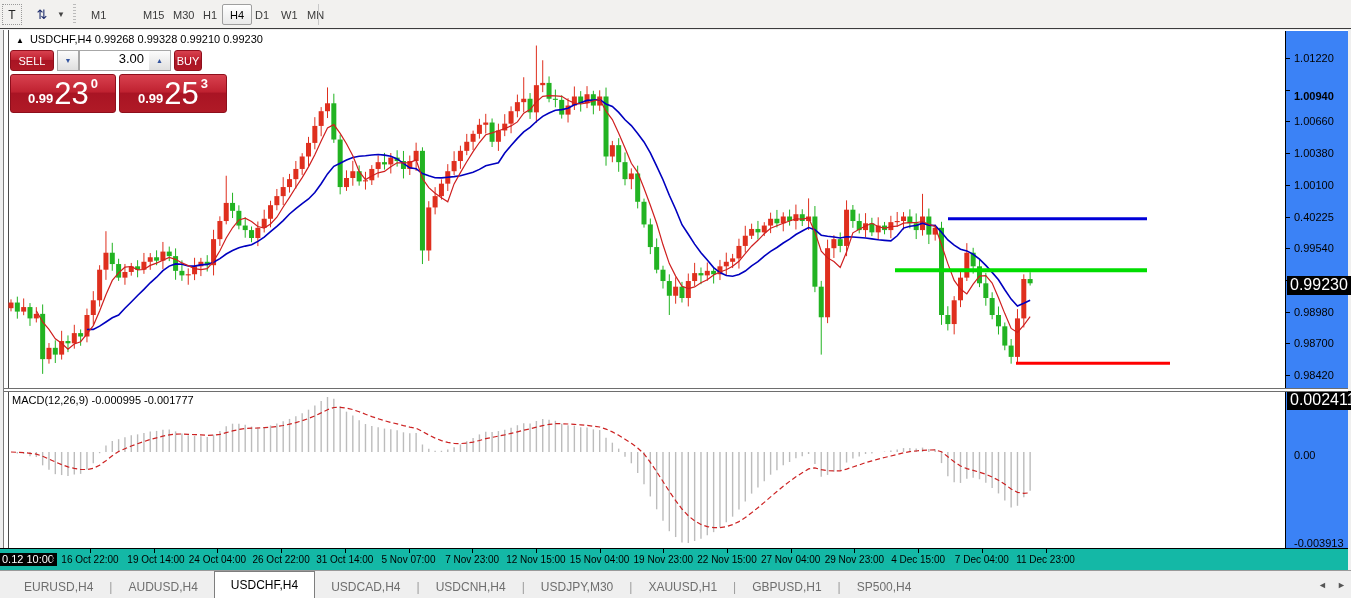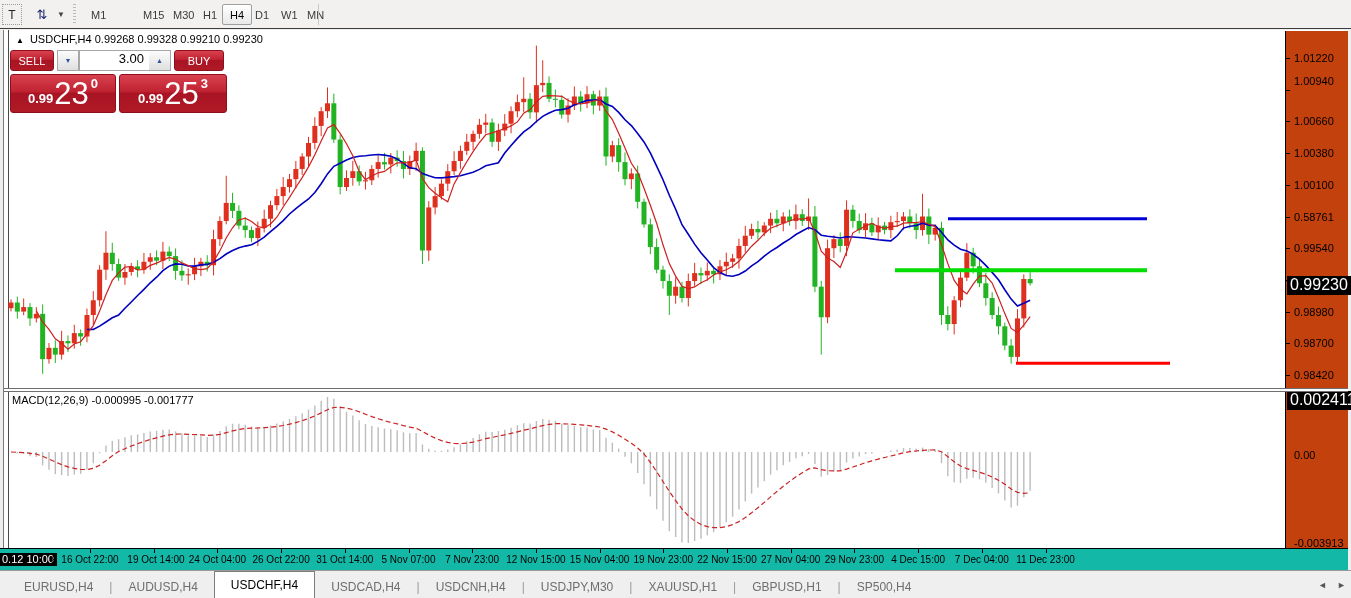--- a/index.html
+++ b/index.html
@@ -31,35 +31,35 @@
   #macd-svg  { left:8px; top:392px; }
 
   #symbol-header { position:absolute; left:16px; top:33px; font-size:11px; color:#000; }
   #symbol-header .shift-arrow { font-size:8px; color:#000; margin-right:6px; }
   #symbol-header span { letter-spacing:0; }
 
   
   .redbtn { background:linear-gradient(#d8414f 0%, #c02231 45%, #a91424 50%, #b01a26 100%);
             border:1px solid #8e0f1c; border-radius:3px; color:#fff; }
   #sell-btn  { position:absolute; left:10px; top:50px; width:44px; height:21px; font-size:11px; display:flex; align-items:center; justify-content:center; }
-  #buy-btn   { position:absolute; left:174px; top:50px; width:50px; height:21px; font-size:11px; display:flex; align-items:center; justify-content:center; }
+  #buy-btn   { position:absolute; left:174px; top:50px; width:28px; height:21px; font-size:11px; display:flex; align-items:center; justify-content:center; }
   .spinbtn { position:absolute; top:50px; width:22px; height:21px; background:linear-gradient(#fcfcfc,#dfdfdf);
              border:1px solid #a7a7a7; font-size:7px; color:#33549f; display:flex; align-items:center; justify-content:center; }
   #vol-down { left:57px; } #vol-up { left:149px; border-left:none; }
   #vol-field { position:absolute; left:79px; top:50px; width:70px; height:21px; background:#fff; border:1px solid #a7a7a7;
                border-right:none; font-size:13px; color:#000; text-align:right; padding-right:5px; font-family:"Liberation Sans",sans-serif; }
   .bigprice { position:absolute; top:74px; height:39px; display:flex; align-items:flex-end; justify-content:center; padding-bottom:3px; }
   #sell-big { left:10px;  width:106px; }
   #buy-big  { left:119px; width:108px; }
   .bp-small { font-size:13px; font-weight:bold; margin:0 1px 3px 0; }
   .bp-large { font-size:31px; line-height:30px; }
   .bp-sup   { font-size:13px; font-weight:bold; margin:0 0 18px 2px; }
 
   
-  #price-axis { position:absolute; left:1285px; top:31px; width:63px; height:517px; background:#c2410c; border-left:1px solid #000; }
+  #price-axis { position:absolute; left:1285px; top:31px; width:63px; height:517px; background:#3b82f6; border-left:1px solid #000; }
   .ptick { position:absolute; left:0; width:4px; height:1px; background:#000; }
   .plabel { position:absolute; left:8px; font-size:11px; color:#000; transform:translateY(-6px); }
   .axisbox { position:absolute; left:1px; background:#000; color:#fff; font-size:16px; padding:0 3px 1px 3px; transform:translateY(-7px); }
 
   
   #splitter { position:absolute; left:4px; top:388px; width:1344px; height:4px; background:#fff;
               border-top:1px solid #6e6e6e; border-bottom:1px solid #6e6e6e; }
 
   #macd-label { position:absolute; left:12px; top:394px; font-size:11px; color:#000; }
 
@@ -622,29 +622,29 @@
   <div id="buy-big" class="bigprice redbtn">
     <span class="bp-small">0.99</span>
     <span class="bp-large">25</span>
     <span class="bp-sup">3</span>
   </div>
 
   <div id="price-axis">
       <div class="ptick" style="top: 27px;"></div>
       <div class="plabel" style="top: 27px;">1.01220</div>
       <div class="ptick" style="top: 58.7px;"></div>
-      <div class="plabel" style="top: 50px;">1.00940</div>
+      <div class="plabel" style="top: 65px; font-weight: bold;">1.00940</div>
       <div class="ptick" style="top: 90.4px;"></div>
       <div class="plabel" style="top: 90.4px;">1.00660</div>
       <div class="ptick" style="top: 122.1px;"></div>
       <div class="plabel" style="top: 122.1px;">1.00380</div>
       <div class="ptick" style="top: 153.8px;"></div>
       <div class="plabel" style="top: 153.8px;">1.00100</div>
       <div class="ptick" style="top: 185.5px;"></div>
-      <div class="plabel" style="top: 185.5px;">0.58761</div>
+      <div class="plabel" style="top: 185.5px;">0.40225</div>
       <div class="ptick" style="top: 217.2px;"></div>
       <div class="plabel" style="top: 217.2px;">0.99540</div>
       <div class="ptick" style="top: 248.9px;"></div>
       <div class="plabel" style="top: 248.9px;">0.99260</div>
       <div class="ptick" style="top: 280.6px;"></div>
       <div class="plabel" style="top: 280.6px;">0.98980</div>
       <div class="ptick" style="top: 312.3px;"></div>
       <div class="plabel" style="top: 312.3px;">0.98700</div>
       <div class="ptick" style="top: 344px;"></div>
       <div class="plabel" style="top: 344px;">0.98420</div>

